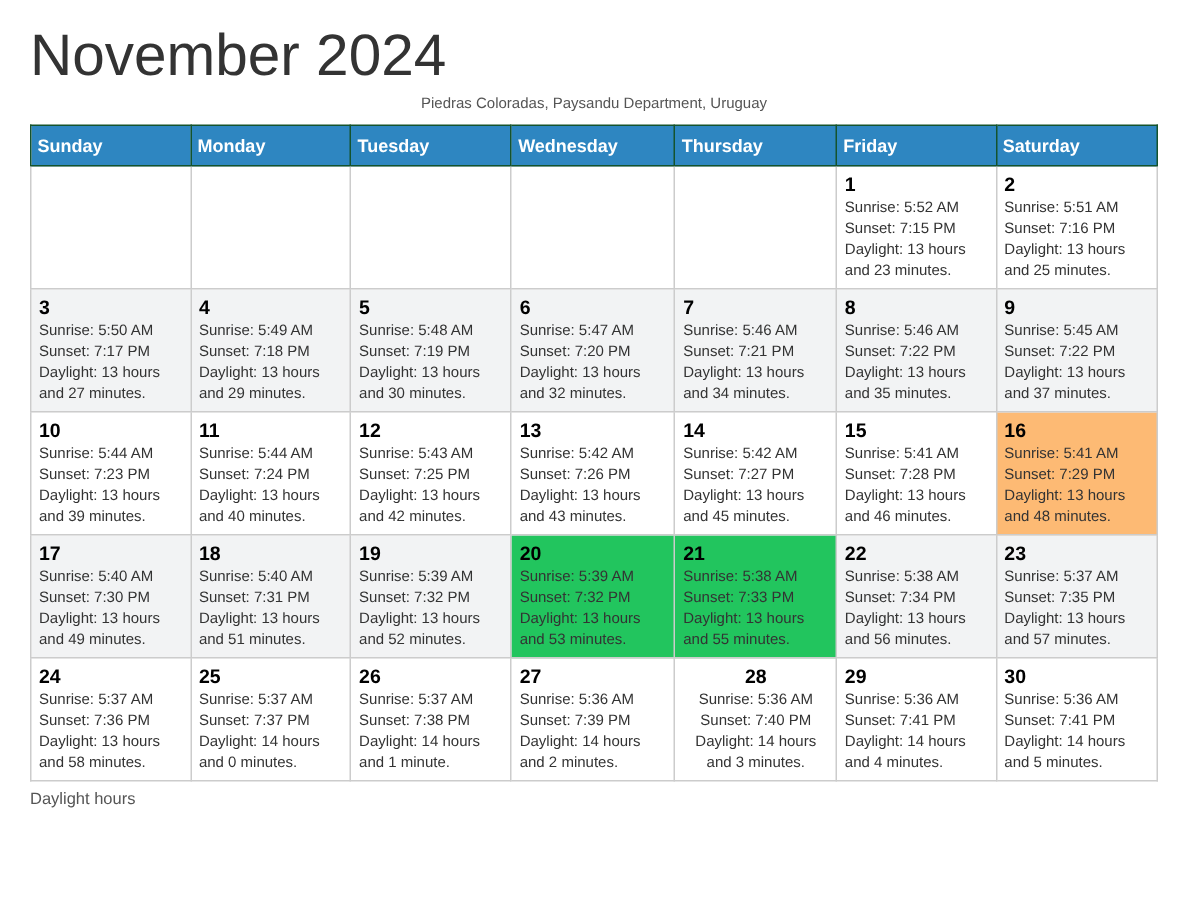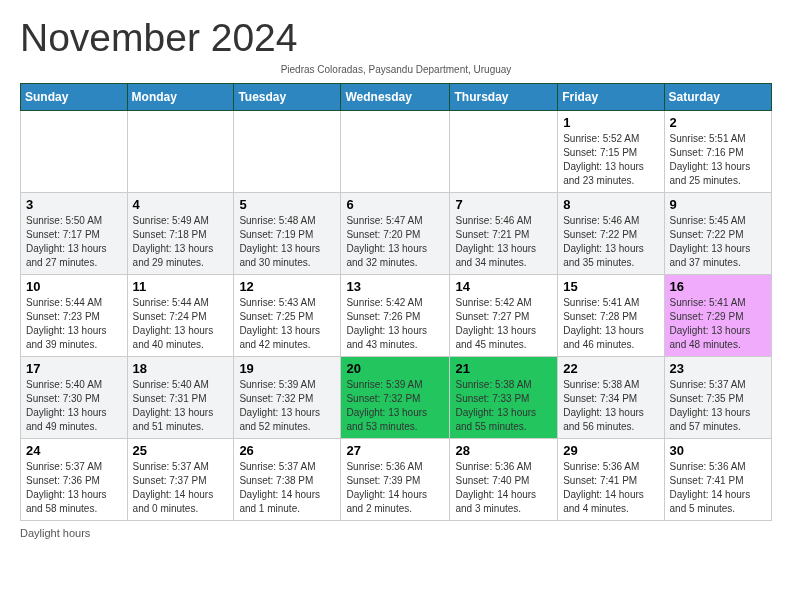--- a/index.html
+++ b/index.html
@@ -168,21 +168,21 @@
           <div class="day-info">Sunrise: 5:42 AM<br>Sunset: 7:26 PM<br>Daylight: 13 hours and 43 minutes.</div>
         </td>
         <td style="background: rgb(255, 255, 255);">
           <span class="day-number">14</span>
           <div class="day-info">Sunrise: 5:42 AM<br>Sunset: 7:27 PM<br>Daylight: 13 hours and 45 minutes.</div>
         </td>
         <td style="background: rgb(255, 255, 255);">
           <span class="day-number">15</span>
           <div class="day-info">Sunrise: 5:41 AM<br>Sunset: 7:28 PM<br>Daylight: 13 hours and 46 minutes.</div>
         </td>
-        <td style="background: #f0abfc;">
+        <td style="background: #fdba74;">
           <span class="day-number">16</span>
           <div class="day-info">Sunrise: 5:41 AM<br>Sunset: 7:29 PM<br>Daylight: 13 hours and 48 minutes.</div>
         </td>
       </tr>
       <tr>
         <td style="background: rgb(242, 243, 244);">
           <span class="day-number">17</span>
           <div class="day-info">Sunrise: 5:40 AM<br>Sunset: 7:30 PM<br>Daylight: 13 hours and 49 minutes.</div>
         </td>
         <td style="background: rgb(242, 243, 244);">
@@ -220,21 +220,21 @@
           <div class="day-info">Sunrise: 5:37 AM<br>Sunset: 7:37 PM<br>Daylight: 14 hours and 0 minutes.</div>
         </td>
         <td style="background: rgb(255, 255, 255);">
           <span class="day-number">26</span>
           <div class="day-info">Sunrise: 5:37 AM<br>Sunset: 7:38 PM<br>Daylight: 14 hours and 1 minute.</div>
         </td>
         <td style="background: rgb(255, 255, 255);">
           <span class="day-number">27</span>
           <div class="day-info">Sunrise: 5:36 AM<br>Sunset: 7:39 PM<br>Daylight: 14 hours and 2 minutes.</div>
         </td>
-        <td style="background: rgb(255, 255, 255);">
+        <td style="background: rgb(255, 255, 255); text-align: center;">
           <span class="day-number">28</span>
           <div class="day-info">Sunrise: 5:36 AM<br>Sunset: 7:40 PM<br>Daylight: 14 hours and 3 minutes.</div>
         </td>
         <td style="background: rgb(255, 255, 255);">
           <span class="day-number">29</span>
           <div class="day-info">Sunrise: 5:36 AM<br>Sunset: 7:41 PM<br>Daylight: 14 hours and 4 minutes.</div>
         </td>
         <td style="background: rgb(255, 255, 255);">
           <span class="day-number">30</span>
           <div class="day-info">Sunrise: 5:36 AM<br>Sunset: 7:41 PM<br>Daylight: 14 hours and 5 minutes.</div>

